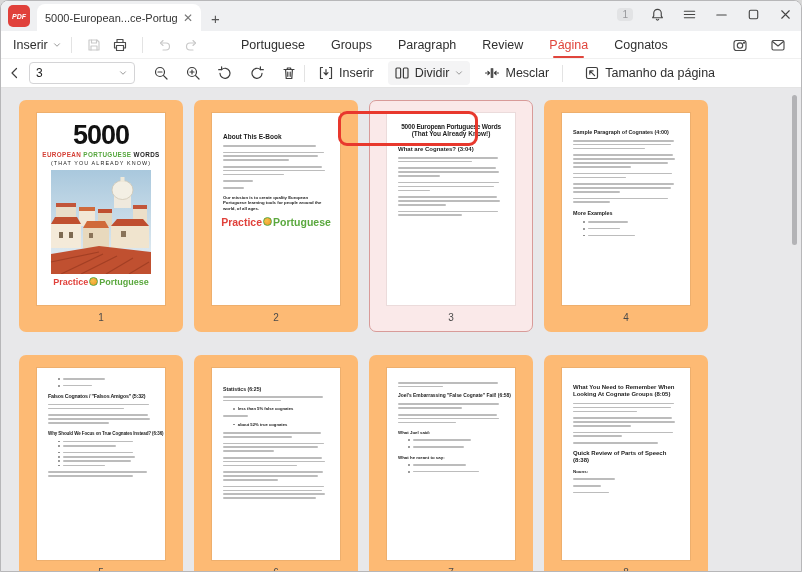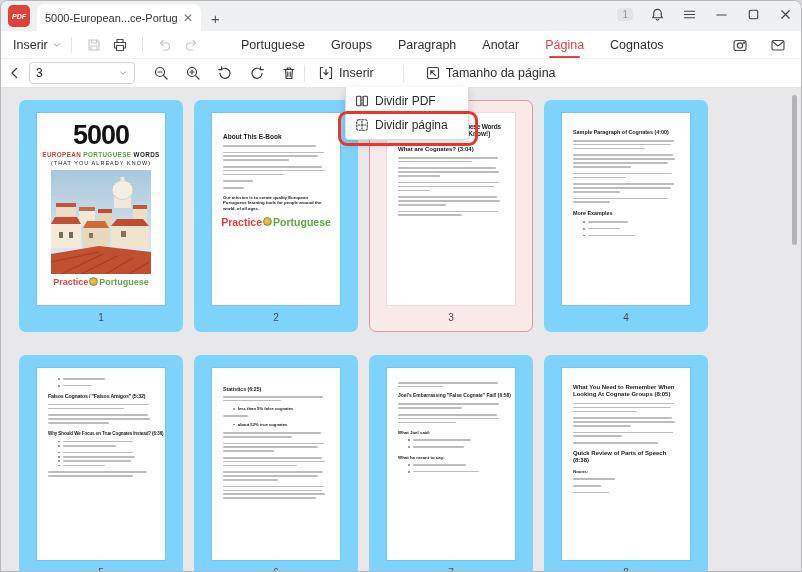--- a/index.html
+++ b/index.html
@@ -37,21 +37,21 @@
            border-radius:4px;margin:0 10px 0 6px;padding:0 6px;}
   .pagebox input{border:none;outline:none;width:60px;font-size:12px;color:#222;font-family:inherit;padding:0;}
   .chev{width:10px;height:10px;stroke:#8a8a8a;fill:none;stroke-width:1.4;stroke-linecap:round;stroke-linejoin:round;}
   .tsep{width:1px;height:17px;background:#e3e3e3;margin:0 7px;flex:none;}
   .tgap{width:8px;flex:none;}
   
   .content{position:relative;height:485px;background:#e8e8ea;overflow:hidden;}
   .grid-row{display:flex;gap:11px;padding-left:18px;}
   .row1{padding-top:12px;}
   .row2{padding-top:23px;}
-  .cell{width:164px;height:232px;flex:none;background:#7dd3fc;border:1.5px solid transparent;border-radius:7px;box-sizing:border-box;}
+  .cell{width:164px;height:232px;flex:none;background:#fdba74;border:1.5px solid transparent;border-radius:7px;box-sizing:border-box;}
   .cell.selected{background:#fae9e9;border-color:#d89b99;}
   .page{width:128px;height:192px;background:#fff;margin:12px auto 0;box-shadow:0 0 0 1px rgba(0,0,0,0.06);
         overflow:hidden;position:relative;box-sizing:border-box;}
   .pnum{text-align:center;font-size:10px;color:#4a4a4a;margin-top:7px;}
   
   .sk{height:1.6px;background:#a6a6a6;border-radius:1px;margin-bottom:2.3px;opacity:.75;}
   .skrow{display:flex;align-items:center;gap:3px;margin-bottom:2.5px;}
   .skrow .sk{margin-bottom:0;}
   .skdot{width:1.8px;height:1.8px;border-radius:50%;background:#7e7e7e;flex:none;margin-left:10px;}
   .para{margin-bottom:5px;}
@@ -135,21 +135,21 @@
       </svg>
     <svg class="mico dis" viewBox="0 0 16 16">
         <path d="M12.5 6H7a3.5 3.5 0 0 0 0 7h3"></path>
         <path d="M10 3.5 12.5 6 10 8.5"></path>
       </svg>
 
     <div class="nav">
       <span class="nav-item">Portuguese</span>
       <span class="nav-item">Groups</span>
       <span class="nav-item">Paragraph</span>
-      <span class="nav-item">Anotar</span>
+      <span class="nav-item">Review</span>
       <span class="nav-item active">Página</span>
       <span class="nav-item">Cognatos</span>
     </div>
 
     <div class="mb-right">
       <svg class="mico" viewBox="0 0 16 16">
           <rect x="2" y="3.5" width="12" height="10" rx="2.5"></rect>
           <circle cx="8" cy="8.5" r="2.7"></circle>
           <circle cx="12" cy="5.8" r="0.5"></circle>
         </svg>
@@ -199,21 +199,37 @@
         <path d="M3 4.5h10M6.3 4.5V3h3.4v1.5M4.6 4.5l.6 9h5.6l.6-9M6.8 7v4.3M9.2 7v4.3"></path>
       </svg>
     <div class="tsep"></div>
     <div class="tbtn">
       <svg class="tico" viewBox="0 0 16 16">
           <path d="M4.5 2.5h-2v11h2M11.5 2.5h2v11h-2M8 4.5v5M6 7.6 8 9.8l2-2.2"></path>
         </svg>
       <span>Inserir</span>
     </div>
     <div class="tgap"></div>
-    <div class="tgap"></div>
+    <div class="tbtn open">
+      <svg class="tico" viewBox="0 0 16 16">
+          <rect x="2" y="3" width="4.6" height="10" rx="1"></rect>
+          <rect x="9.4" y="3" width="4.6" height="10" rx="1"></rect>
+        </svg>
+      <span>Dividir</span>
+      <svg class="chev" viewBox="0 0 16 16">
+          <path d="M4 6l4 4 4-4"></path>
+        </svg>
+    </div>
+    <div class="tgap"></div>
+    <div class="tbtn">
+      <svg class="tico" viewBox="0 0 16 16">
+          <path d="M1.5 8h4M3.9 6.3 5.5 8 3.9 9.7M14.5 8h-4M12.1 6.3 10.5 8l1.6 1.7M7.3 3.5v9M8.7 3.5v9"></path>
+        </svg>
+      <span>Mesclar</span>
+    </div>
     <div class="tsep"></div>
     <div class="tgap"></div>
     <div class="tbtn">
       <svg class="tico" viewBox="0 0 16 16">
           <rect x="2.5" y="2.5" width="11" height="11" rx="1.5"></rect>
           <path d="M10.6 10.6 5.8 5.8M5.8 9.1V5.8h3.3"></path>
         </svg>
       <span>Tamanho da página</span>
     </div>
     <div class="tgap"></div>
@@ -594,32 +610,15 @@
               </div>
           </div>
         </div>
         <div class="pnum">8</div>
       </div>
     </div>
 
     <div class="scrollbar"></div>
   </div>
 
-  <div class="dropdown">
-    <div class="dd-item">
-      <svg class="dd-ico" viewBox="0 0 16 16">
-        <rect x="1.8" y="2.5" width="4.8" height="11" rx="1"></rect>
-          <rect x="9.4" y="2.5" width="4.8" height="11" rx="1"></rect>
-        <path d="M8 3.2v1.4M8 6.4v1.4M8 9.6V11M8 12.2v.9"></path>
-      </svg>
-      <span>Dividir PDF</span>
-    </div>
-    <div class="dd-item">
-      <svg class="dd-ico" viewBox="0 0 16 16">
-        <rect x="2" y="2" width="12" height="12" rx="2" stroke-dasharray="2.2 1.6"></rect>
-        <path d="M8 3.5v9M3.5 8h9" stroke-dasharray="2.2 1.6"></path>
-      </svg>
-      <span>Dividir página</span>
-    </div>
-  </div>
   <div class="anno-box"></div>
 
 </div>
 
 </body></html>

